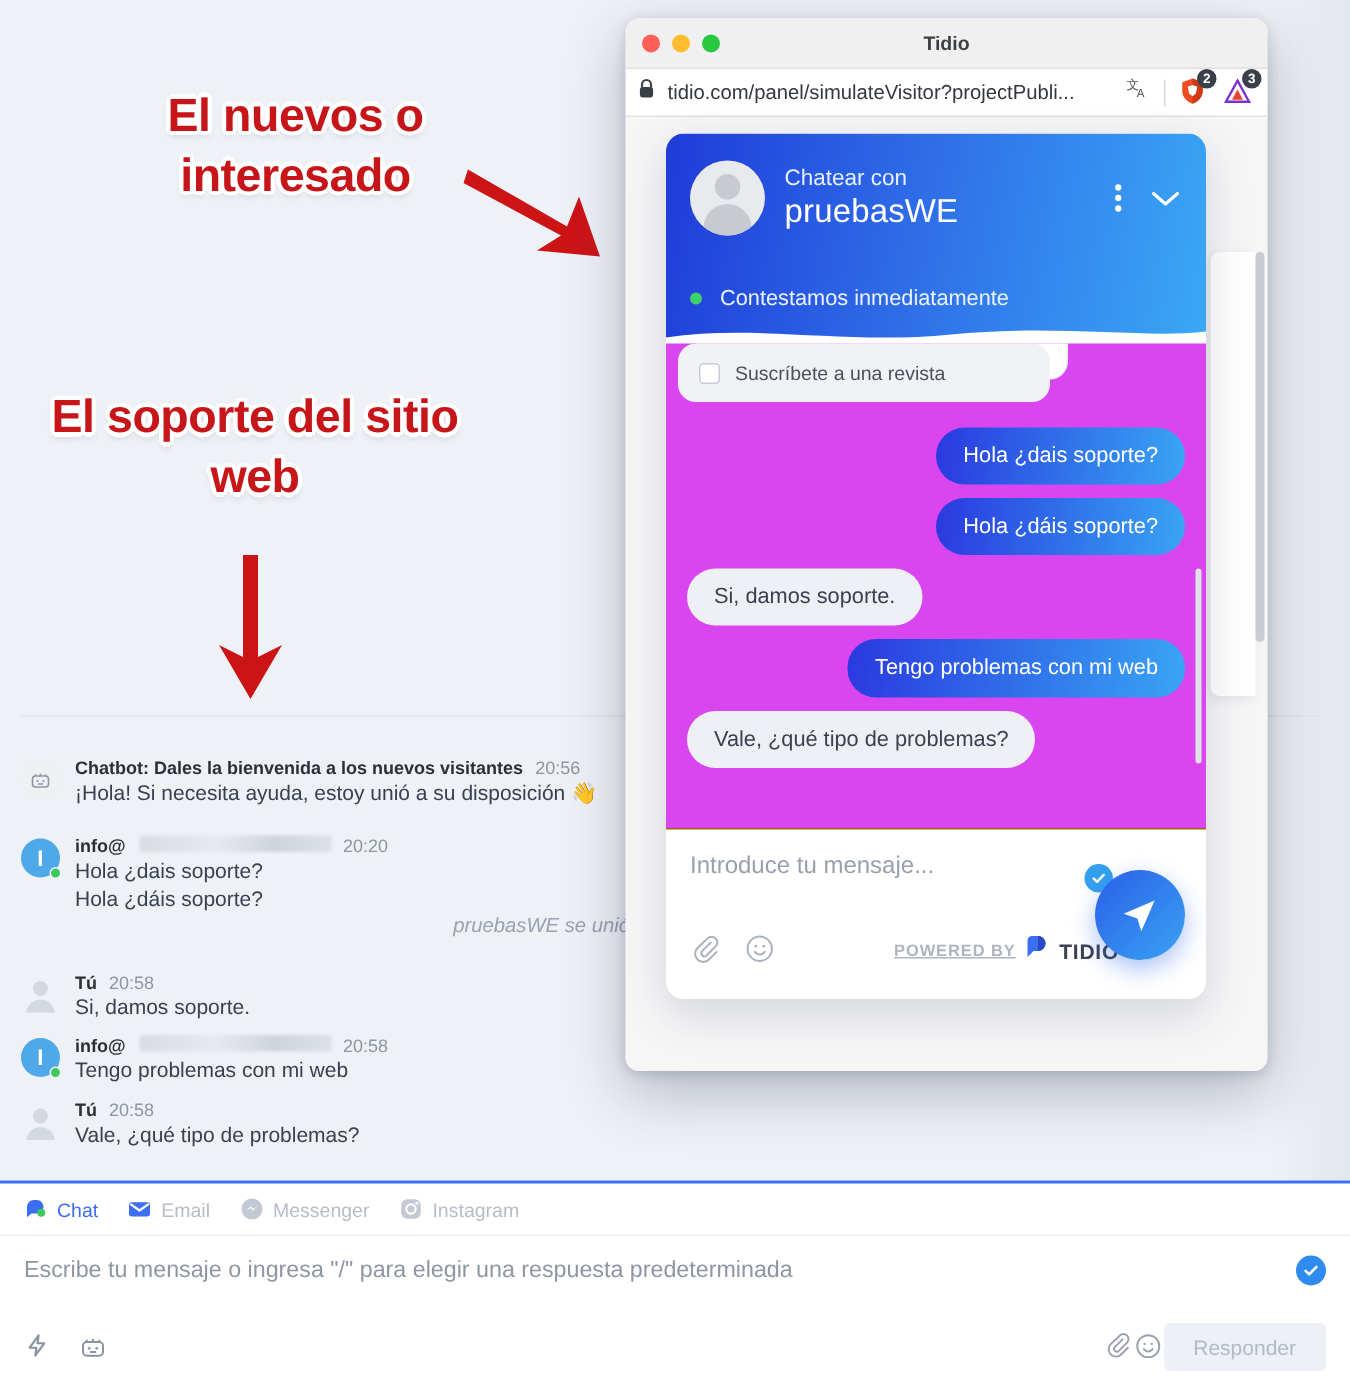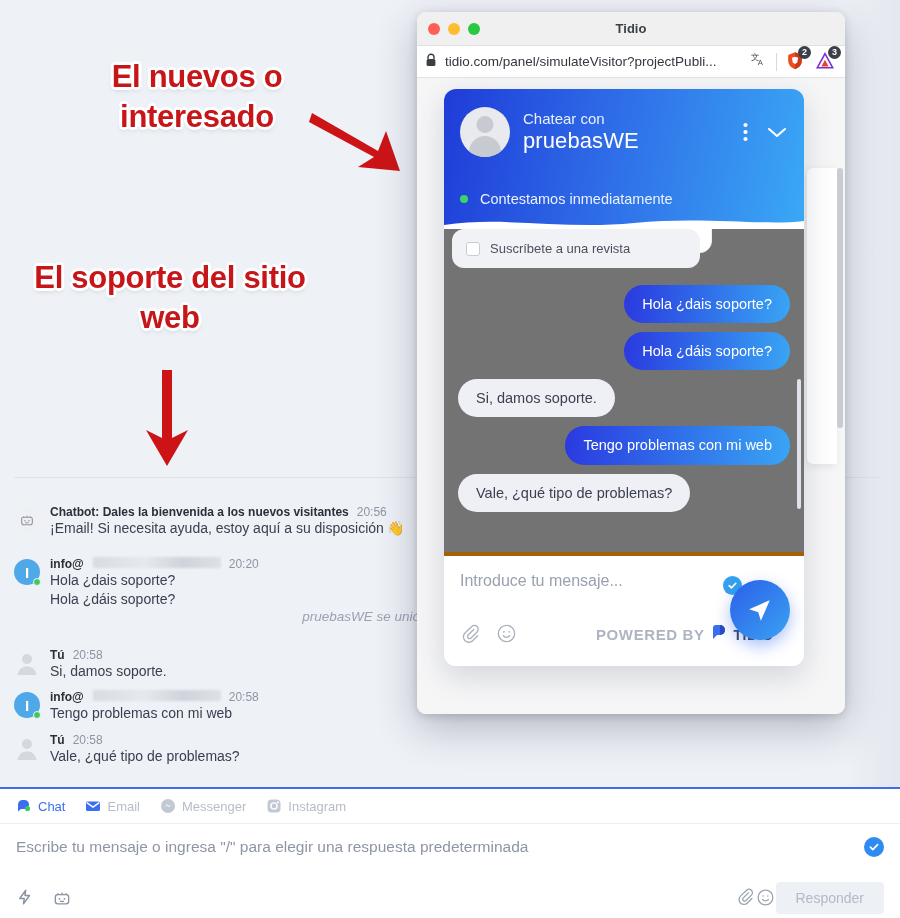--- a/index.html
+++ b/index.html
@@ -215,21 +215,21 @@
     display: flex; align-items: center; gap: 12px;
   }
   .status-dot { width: 8px; height: 8px; border-radius: 50%; background: #3ed26a; }
   .status-txt { font-size: 14.5px; color: #eaf2ff; }
   .wave {
     position: absolute; left: 0; bottom: -1px; width: 100%; height: 14px;
   }
 
   .widget-body {
     flex: 1; position: relative; padding: 8px 6px 0 14px;
-    overflow: hidden; background: #737373;
+    overflow: hidden; background: #d946ef;
   }
   .card-stub {
     position: absolute; left: 20px; top: -22px;
     width: 248px; height: 46px; background: #fff;
     border: 1px solid #eceef2; border-radius: 12px;
   }
   .card-sub {
     position: absolute; left: 8px; top: 0px;
     width: 248px; background: #f1f2f6; border-radius: 12px;
     padding: 12px 14px; display: flex; align-items: center; gap: 10px;
@@ -248,34 +248,34 @@
     padding: 10px 18px; font-size: 14.5px; line-height: 1.25;
   }
   .bubble.in { background: #eff0f5; color: #3b4151; }
   .bubble.out {
     background: linear-gradient(95deg,#2b39e0 0%, #2f6ae8 45%, #39a5f4 100%);
     color: #fff;
   }
 
   .widget-footer {
     flex: 0 0 114px; position: relative;
-    border-top: 4px solid #a16207; background: #fff;
+    border-top: 1px solid #a16207; background: #fff;
     padding: 16px 24px 0 16px;
   }
   .wf-placeholder { font-size: 16px; color: #9aa1ae; }
   .wf-tools {
     position: absolute; left: 16px; bottom: 18px;
     display: flex; align-items: center; gap: 16px; color: #aab1bd;
   }
   .wf-powered {
     position: absolute; left: 50%; transform: translateX(-28px);
     bottom: 22px; display: flex; align-items: center; gap: 6px;
   }
   .wf-powered-txt {
-    font-size: 15px; letter-spacing: .6px; color: #aeb5c1; font-weight: bold;
+    font-size: 11px; letter-spacing: .6px; color: #aeb5c1; font-weight: bold; text-decoration: underline;
   }
   .tidio-word { font-size: 14px; font-weight: bold; color: #3b4252; letter-spacing: .5px; }
   .send-btn {
     position: absolute; right: 14px; bottom: 26px;
     width: 60px; height: 60px; border-radius: 50%;
     background: linear-gradient(135deg,#2b5fe8 0%, #3aa2f3 100%);
     box-shadow: 0 6px 16px rgba(45,100,230,.40);
     display: flex; align-items: center; justify-content: center;
     border: 0; cursor: pointer;
   }
@@ -326,21 +326,21 @@
             <circle cx="9" cy="13" r="1.1" fill="#8e96a4" stroke="none"></circle>
             <circle cx="15" cy="13" r="1.1" fill="#8e96a4" stroke="none"></circle>
             <path d="M12 5.5v2.5M7 6.2v1.5M17 6.2v1.5M9.5 16h5"></path>
           </svg>
         </div>
         <div class="msg-body">
           <div class="msg-head">
             <span class="msg-sender">Chatbot: Dales la bienvenida a los nuevos visitantes</span>
             <span class="msg-time">20:56</span>
           </div>
-          <div class="msg-text">¡Email! Si necesita ayuda, estoy aquí a su disposición 👋</div>
+          <div class="msg-text">¡Hola! Si necesita ayuda, estoy unió a su disposición 👋</div>
         </div>
       </div>
 
       <div class="msg-row" style="left:14px; top:557px;">
         <div class="msg-avatar av-visitor">I
           <span class="av-dot"></span>
         </div>
         <div class="msg-body">
           <div class="msg-head">
             <span class="msg-sender">info@</span>

